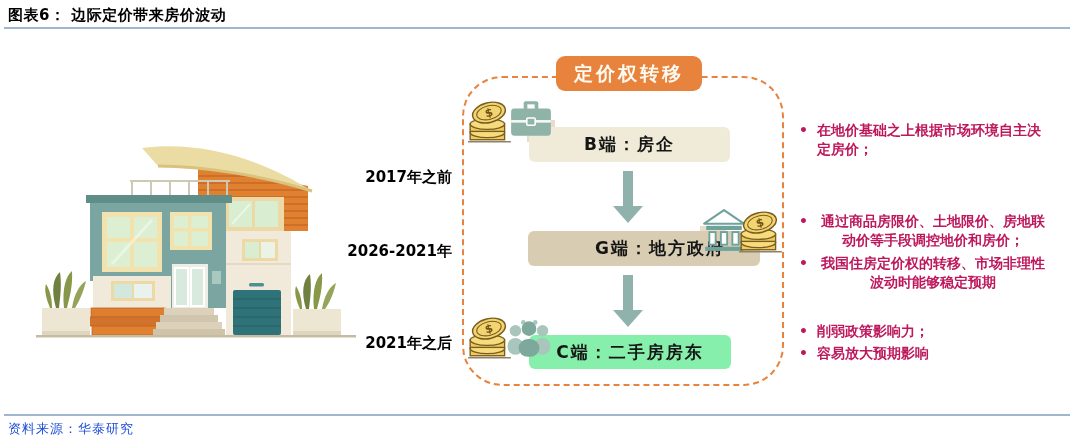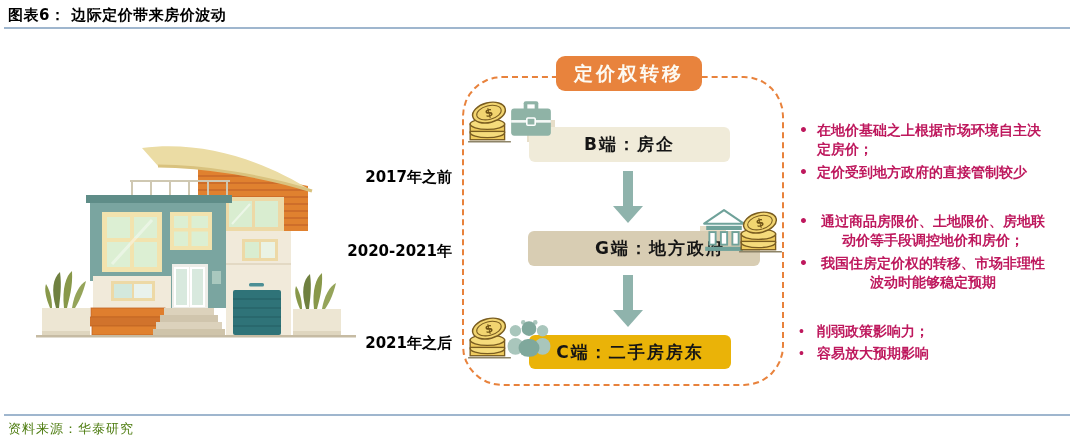--- a/index.html
+++ b/index.html
@@ -3,44 +3,44 @@
 <meta charset="utf-8">
 <style>
   html,body{margin:0;padding:0;background:#fff;}
   .canvas{position:relative;width:1080px;height:442px;background:#ffffff;overflow:hidden;
           font-family:"DejaVu Sans","Liberation Sans",sans-serif;}
   
   .hdr-title{position:absolute;left:8px;top:6px;font-size:15px;font-weight:bold;color:#000;letter-spacing:.5px;}
   .rule{position:absolute;left:4px;width:1066px;height:2px;background:#9fb6ce;}
   .rule-top{top:27px;}
   .rule-bottom{top:414px;}
-  .src-text{position:absolute;left:8px;top:420px;font-size:13px;color:#4d7c0f;
+  .src-text{position:absolute;left:8px;top:420px;font-size:13px;color:#1d4ed8;
             font-family:Liberation Sans, sans-serif;letter-spacing:1px;}
   
   .flow-frame{position:absolute;left:462px;top:76px;width:318px;height:306px;
               border:2.5px dashed #e8823c;border-radius:40px;z-index:1;}
   .flow-title{position:absolute;left:556px;top:56px;width:146px;height:35px;background:#e8833d;
               border-radius:9px;color:#fdfaf2;font-weight:bold;font-size:19px;letter-spacing:3px;
               display:flex;align-items:center;justify-content:center;z-index:3;}
   .stage-box{position:absolute;border-radius:6px;display:flex;align-items:center;justify-content:center;
              font-weight:bold;font-size:17px;color:#151515;letter-spacing:2px;z-index:2;}
   .box-b{left:529px;top:127px;width:201px;height:35px;background:#f0ebd9;}
   .box-g{left:528px;top:231px;width:200px;height:35px;background:#d8cdb3;padding-left:32px;}
-  .box-c{left:529px;top:335px;width:202px;height:34px;background:#eab308;}
+  .box-c{left:529px;top:335px;width:202px;height:34px;background:#86efac;}
   .flow-arrow{position:absolute;left:610px;width:36px;height:52px;z-index:2;}
   .arrow-1{top:171px;} .arrow-2{top:275px;}
   
   .year{position:absolute;left:332px;width:120px;text-align:right;font-size:15px;font-weight:bold;color:#000;z-index:2;}
   .year-1{top:140px;margin-top:28px;} .year-2{top:242px;} .year-3{top:334px;}
   
   .bullets{position:absolute;left:797px;width:252px;margin:0;padding:0;list-style:none;z-index:2;}
   .bullets li{position:relative;padding-left:20px;font-size:14px;font-weight:600;line-height:1.38;
               color:#be185d;margin-bottom:3px;}
   .bullets li::before{content:"\2022";position:absolute;left:2px;top:0;font-size:14px;}
-  .bullets-1{top:121px;} .bullets-2{top:212px;text-align:center;} .bullets-3{top:322px;font-family:Liberation Serif, serif;}
+  .bullets-1{top:121px;} .bullets-2{top:212px;text-align:center;} .bullets-3{top:322px;}
   
   .flow-icon{position:absolute;z-index:2;}
   .icon-shadow{position:absolute;background:#e7dec9;z-index:1;}
   
   .house{position:absolute;left:36px;top:124px;width:320px;height:220px;z-index:1;}
 </style>
 </head>
 <body>
 
 <div class="canvas">
@@ -172,21 +172,21 @@
       <path d="M286,185 C288,172 294,162 300,159 C297,172 292,181 289,185 Z" fill="#95a45a"></path>
       <path d="M264,185 C260,176 258,168 260,162 C265,170 266,179 266,185 Z" fill="#88984a"></path>
       <rect x="257" y="185" width="48" height="26" fill="#ede6d3"></rect>
       <rect x="257" y="207" width="48" height="4" fill="#dfd6bf"></rect>
     </g>
 
     <rect x="-4" y="211" width="330" height="2.5" fill="#c6bba3"></rect>
   </svg>
 
   <div class="year year-1">2017年之前</div>
-  <div class="year year-2">2020-2021年</div>
+  <div class="year year-2">2026-2021年</div>
   <div class="year year-3">2021年之后</div>
 
   <div class="flow-frame"></div>
   <div class="flow-title">定价权转移</div>
 
   <div class="stage-box box-b">B端：房企</div>
   <div class="stage-box box-g">G端：地方政府</div>
   <div class="stage-box box-c">C端：二手房房东</div>
 
   <svg class="flow-arrow arrow-1" viewBox="0 0 36 52">
@@ -259,21 +259,20 @@
     <circle cx="10" cy="13" r="5.5" fill="#a9c6bc"></circle>
     <rect x="2.5" y="20" width="15" height="16" rx="7.5" fill="#a9c6bc"></rect>
     <circle cx="36" cy="13" r="5.5" fill="#a9c6bc"></circle>
     <rect x="28.5" y="20" width="15" height="16" rx="7.5" fill="#a9c6bc"></rect>
     <circle cx="23" cy="11" r="7" fill="#7fa89c"></circle>
     <rect x="13" y="21" width="20" height="17" rx="9" fill="#7fa89c"></rect>
   </svg>
 
   <ul class="bullets bullets-1">
     <li>在地价基础之上根据市场环境自主决定房价；</li>
-    <li>定价受到地方政府的直接管制较少</li>
   </ul>
   <ul class="bullets bullets-2">
     <li>通过商品房限价、土地限价、房地联动价等手段调控地价和房价；</li>
     <li>我国住房定价权的转移、市场非理性波动时能够稳定预期</li>
   </ul>
   <ul class="bullets bullets-3">
     <li>削弱政策影响力；</li>
     <li>容易放大预期影响</li>
   </ul>
 

